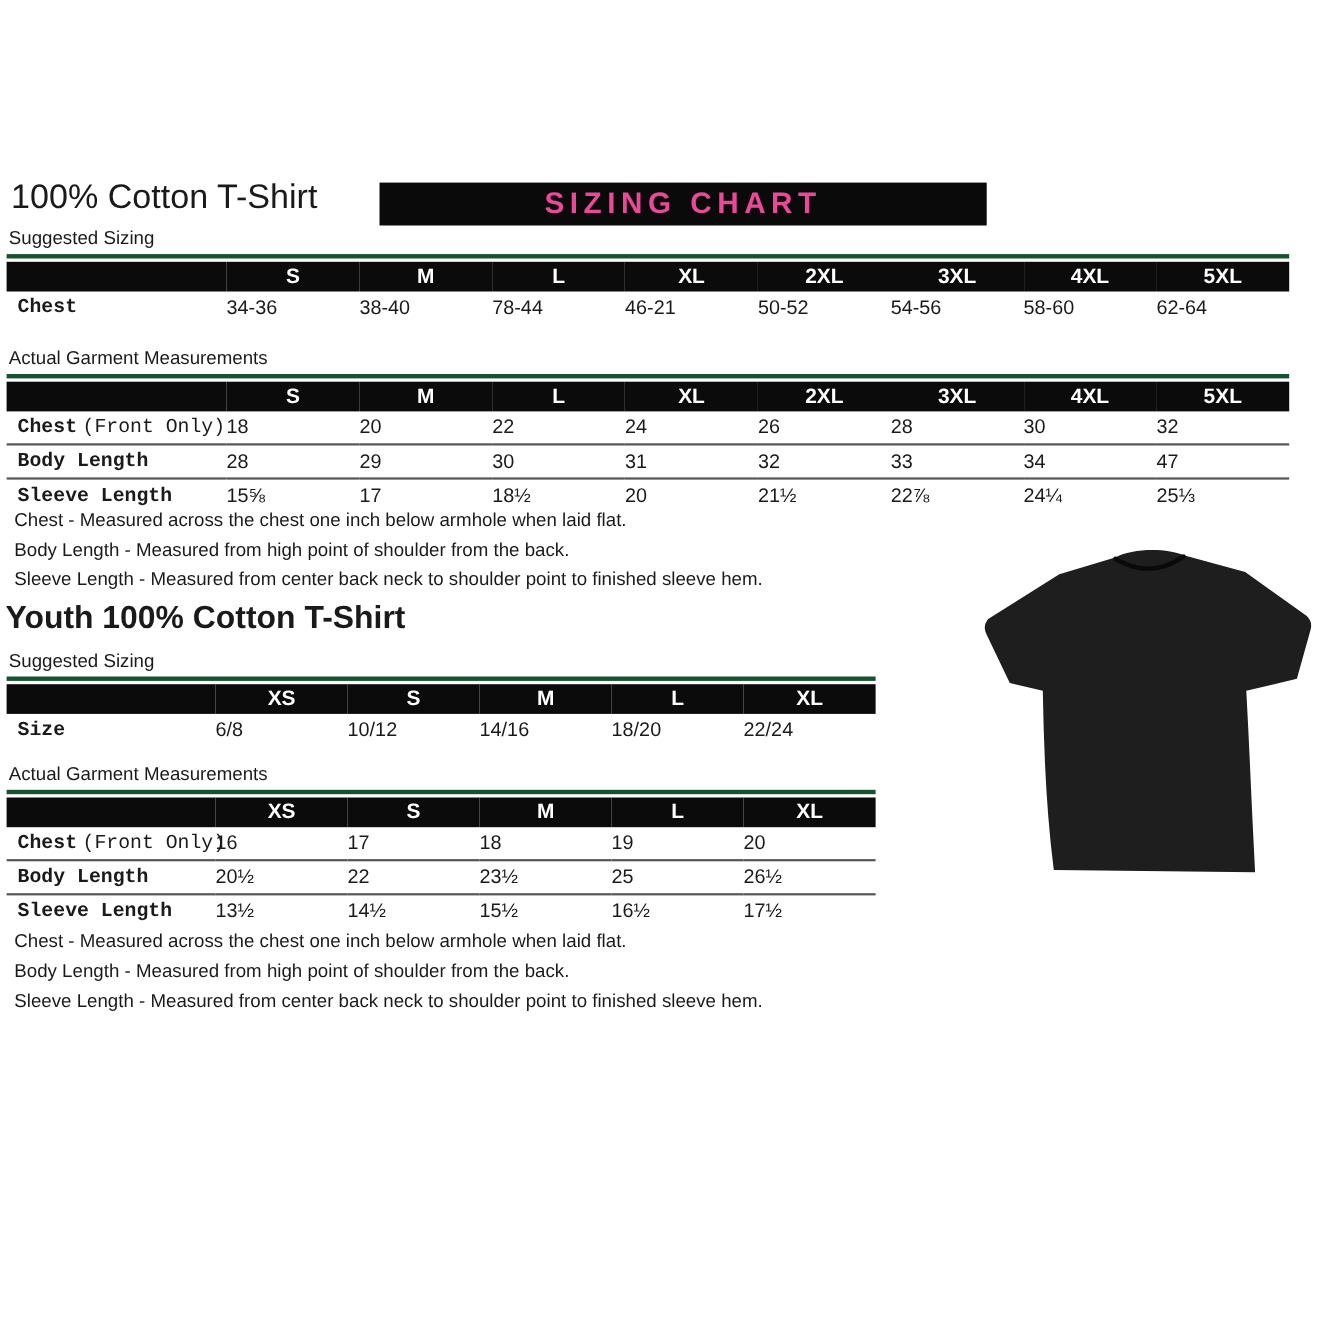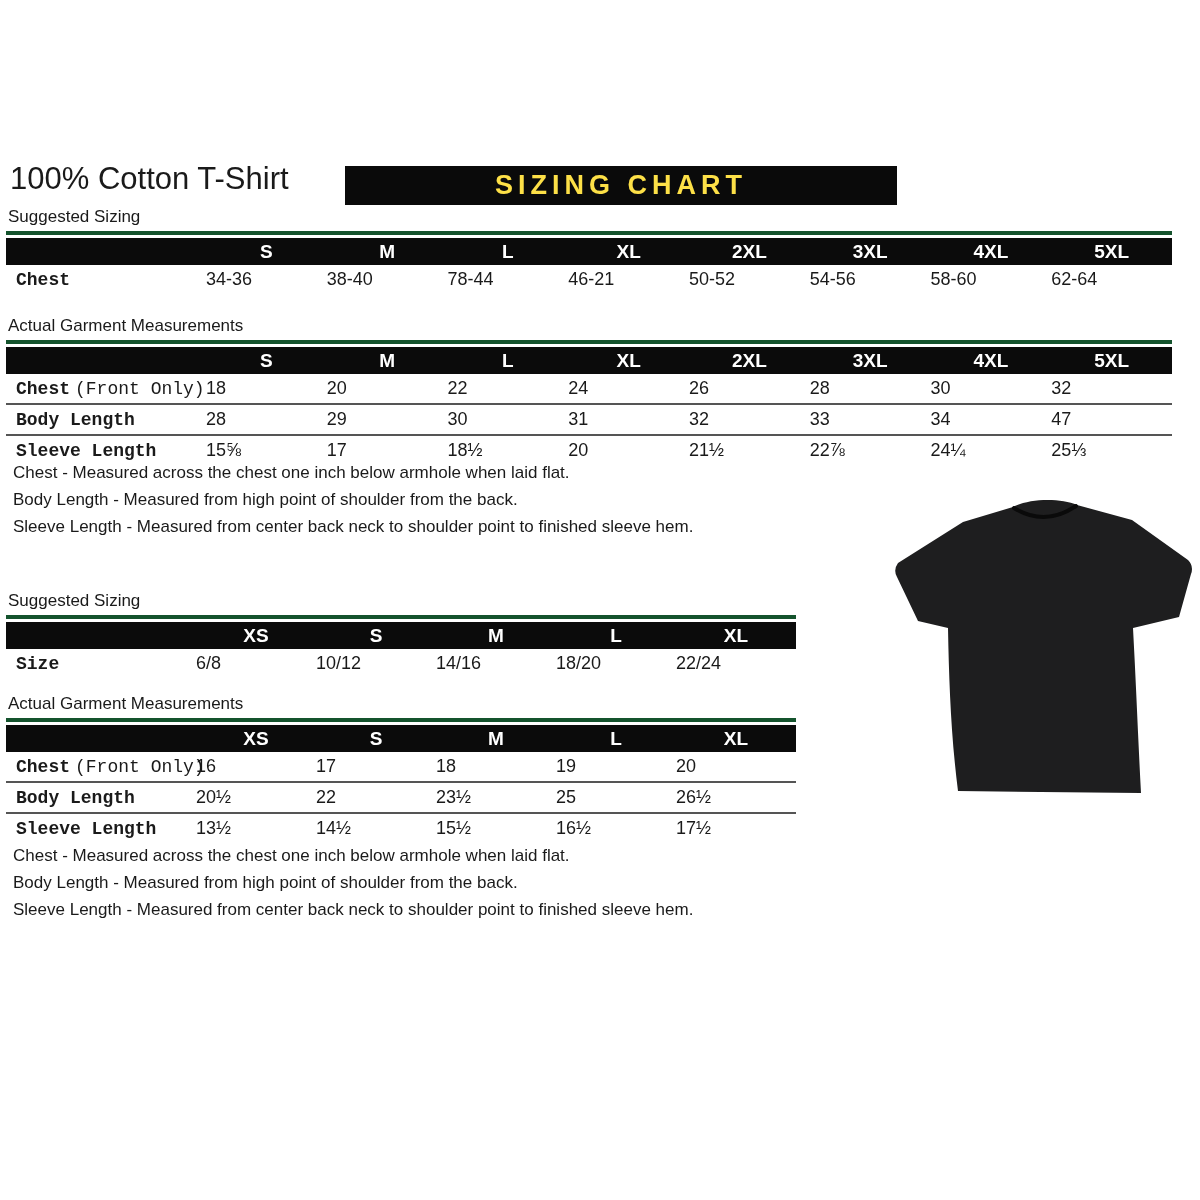--- a/index.html
+++ b/index.html
@@ -1,21 +1,21 @@
 <!DOCTYPE html>
 <html><head>
 <meta charset="utf-8">
 <style>
   html,body{margin:0;padding:0;background:#fff;}
   .page{position:relative;width:1200px;height:1200px;background:#ffffff;overflow:hidden;
         font-family:"Liberation Sans",sans-serif;color:#1a1a1a;}
 
   .adult-title{position:absolute;left:10px;top:161px;margin:0;font-size:31px;font-weight:400;}
   .banner{position:absolute;left:345px;top:166px;width:552px;height:39px;background:#0a0a0a;
-          color:#fde047;font-weight:700;font-size:27px;letter-spacing:5px;text-align:center;line-height:39px;}
+          color:#ec4899;font-weight:700;font-size:27px;letter-spacing:5px;text-align:center;line-height:39px;}
 
   .section{position:absolute;left:6px;}
   #sec-adult-suggested{top:207px;width:1166px;}
   #sec-adult-actual{top:316px;width:1166px;}
   #sec-youth-suggested{top:591px;width:790px;}
   #sec-youth-actual{top:694px;width:790px;}
 
   .section-label{font-size:17px;line-height:20px;padding:0 0 4px 2px;border-bottom:4px solid #14532d;margin-bottom:3px;}
 
   table{width:100%;border-collapse:collapse;table-layout:fixed;}
@@ -132,20 +132,21 @@
       </tbody>
     </table>
   </div>
 
   <div class="notes" id="notes-adult">
     <div>Chest - Measured across the chest one inch below armhole when laid flat.</div>
     <div>Body Length - Measured from high point of shoulder from the back.</div>
     <div>Sleeve Length - Measured from center back neck to shoulder point to finished sleeve hem.</div>
   </div>
 
+  <h2 class="youth-title">Youth 100% Cotton T-Shirt</h2>
 
   <div class="section" id="sec-youth-suggested">
     <div class="section-label">Suggested Sizing</div>
     <table>
       <colgroup>
           <col style="width:190px">
         </colgroup>
       <thead>
         <tr>
           <th></th>

